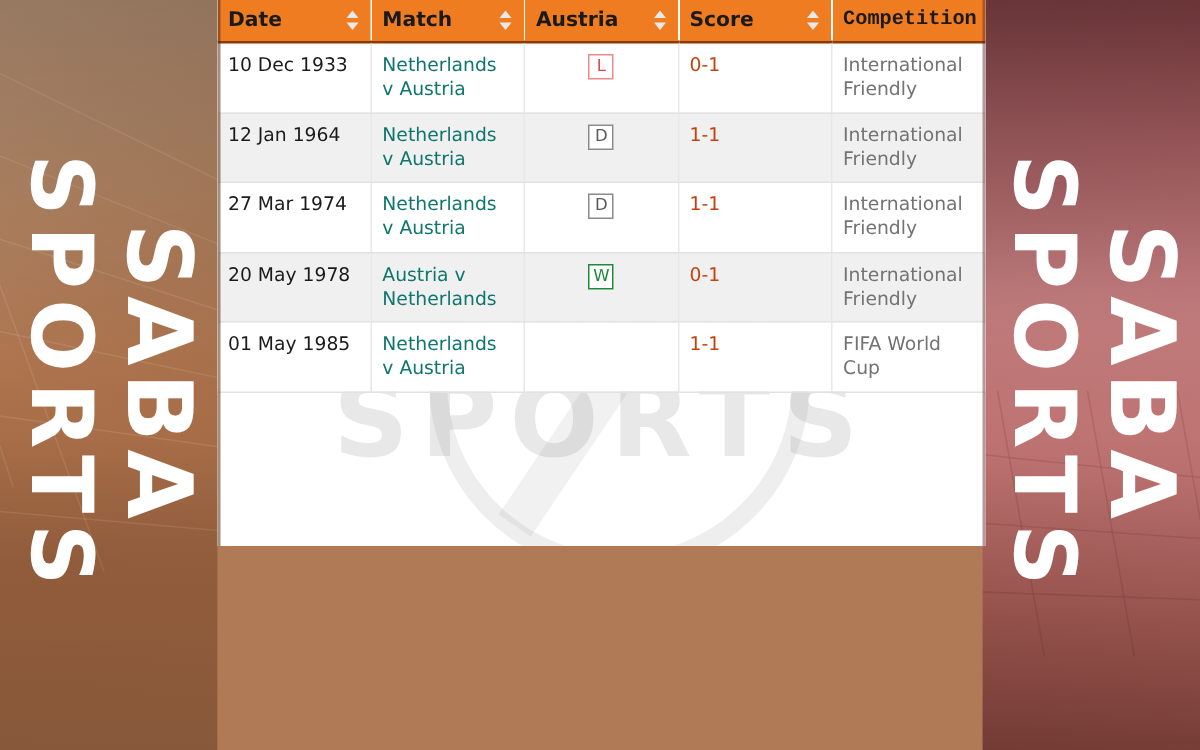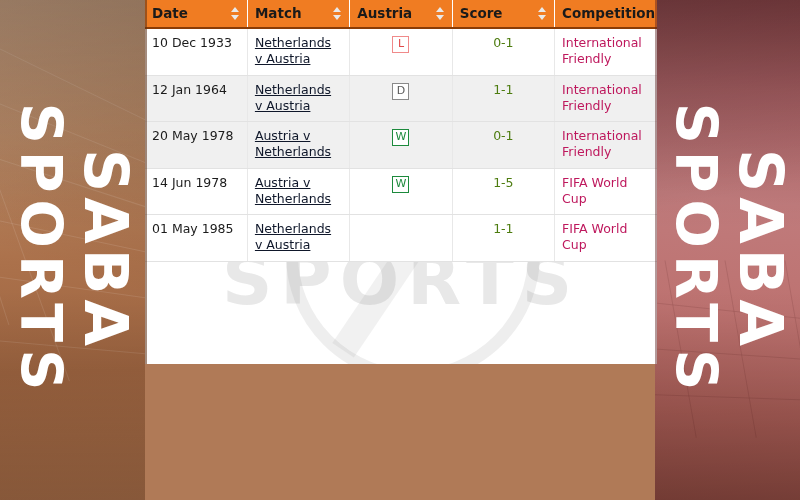--- a/index.html
+++ b/index.html
@@ -164,21 +164,21 @@
     font-weight: bold;
     text-align: left;
     padding: 5px 7px 6px 7px;
     height: 14px;
     border-right: 1px solid #ffffff;
     border-bottom: 2px solid #8a3c06;
     position: relative;
     white-space: nowrap;
     font-family: "DejaVu Sans", sans-serif;
   }
-  table.results thead th:last-child { border-right: none; }
+  table.results thead th:last-child { border-right: none; font-family: Liberation Mono, monospace; }
   table.results thead th .th-inner {
     display: flex;
     align-items: center;
     justify-content: space-between;
     gap: 4px;
   }
 
   .sort-icon {
     display: inline-block;
     width: 9px;
@@ -211,24 +211,24 @@
     border-right: 1px solid #e8e8e8;
     line-height: 1.30;
     font-family: "DejaVu Sans", sans-serif;
   }
   table.results td:last-child { border-right: none; }
 
   tr.row-odd  td { background: #ffffff; }
   tr.row-even td { background: #f0f0f0; }
 
   td.c-date  { color: #1b1b1b; width: 79px; }
-  td.c-match { color: #0f172a; width: 131px; text-decoration: underline; }
+  td.c-match { color: #0f766e; width: 131px; }
   td.c-result{ width: 62px; text-align: center; padding-top: 7px; }
-  td.c-score { color: #4d7c0f; width: 52px; text-align: center; }
-  td.c-comp  { color: #be185d; }
+  td.c-score { color: #c2410c; width: 52px; }
+  td.c-comp  { color: #737373; }
 
   .badge {
     display: inline-block;
     width: 15px;
     height: 15px;
     line-height: 14px;
     text-align: center;
     font-size: 11px;
     font-weight: normal;
     background: #ffffff;
@@ -344,35 +344,35 @@
             <td class="c-score">0-1</td>
             <td class="c-comp">International Friendly</td>
           </tr>
           <tr class="row-even">
             <td class="c-date">12 Jan 1964</td>
             <td class="c-match">Netherlands v Austria</td>
             <td class="c-result"><span class="badge badge-D">D</span></td>
             <td class="c-score">1-1</td>
             <td class="c-comp">International Friendly</td>
           </tr>
+          <tr class="row-odd">
+            <td class="c-date">27 Mar 1974</td>
+            <td class="c-match">Netherlands v Austria</td>
+            <td class="c-result"><span class="badge badge-D">D</span></td>
+            <td class="c-score">1-1</td>
+            <td class="c-comp">International Friendly</td>
+          </tr>
           <tr class="row-even">
             <td class="c-date">20 May 1978</td>
             <td class="c-match">Austria v Netherlands</td>
             <td class="c-result"><span class="badge badge-W">W</span></td>
             <td class="c-score">0-1</td>
             <td class="c-comp">International Friendly</td>
           </tr>
           <tr class="row-odd">
-            <td class="c-date">14 Jun 1978</td>
-            <td class="c-match">Austria v Netherlands</td>
-            <td class="c-result"><span class="badge badge-W">W</span></td>
-            <td class="c-score">1-5</td>
-            <td class="c-comp">FIFA World Cup</td>
-          </tr>
-          <tr class="row-odd">
             <td class="c-date">01 May 1985</td>
             <td class="c-match">Netherlands v Austria</td>
             <td class="c-result"></td>
             <td class="c-score">1-1</td>
             <td class="c-comp">FIFA World Cup</td>
           </tr>
         </tbody>
     </table>
 
     <div class="panel-edge-l"></div>

